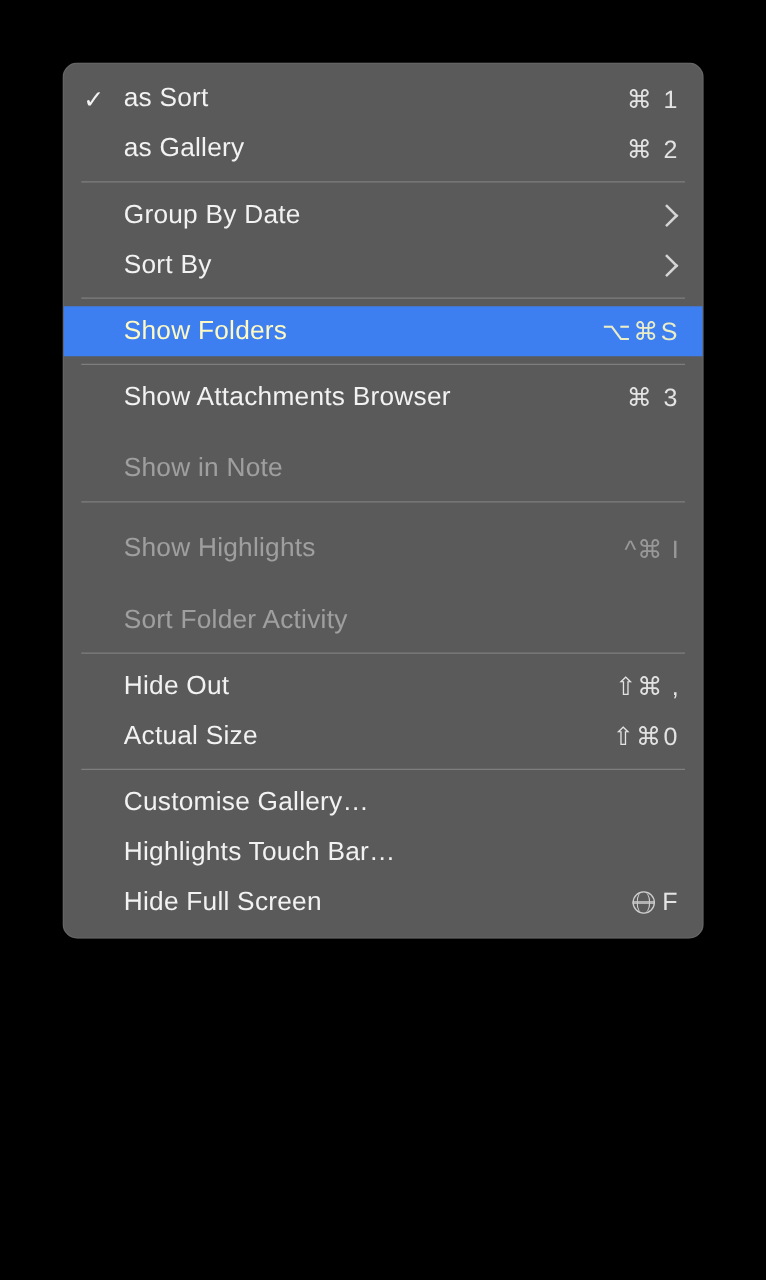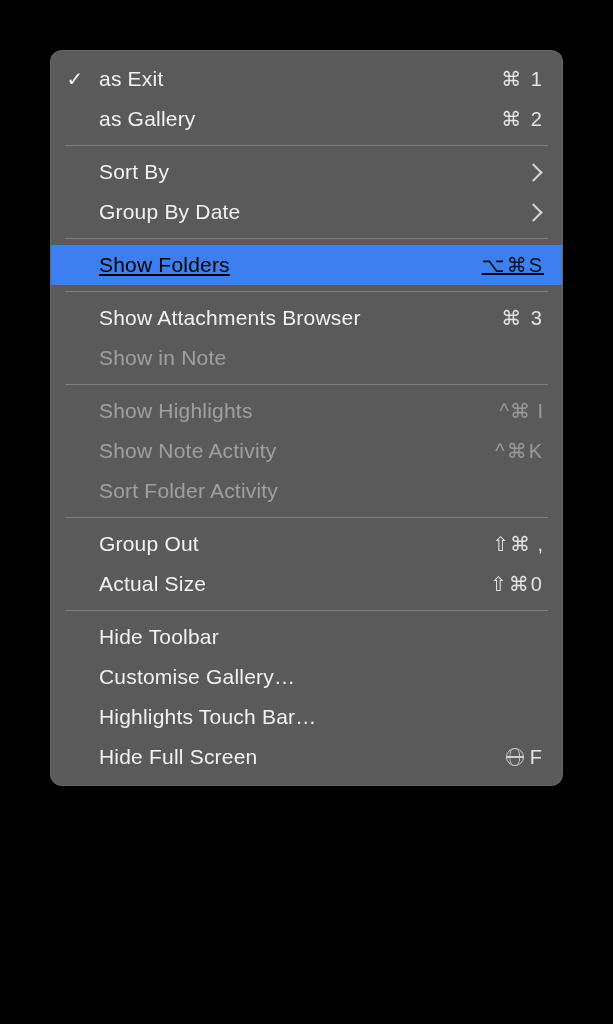--- a/index.html
+++ b/index.html
@@ -28,25 +28,25 @@
     align-items: center;
     height: 40px;
     padding: 0 18px 0 0;
     color: #f2f2f2;
     font-size: 21px;
     letter-spacing: 0.2px;
     cursor: default;
   }
   .item.highlight {
     background: #3d7ff0;
-    color: #000000;
-    text-decoration: underline;
+    color: #fef9c3;
   }
   .item.disabled {
     color: rgba(255,255,255,0.42);
+    margin-top: 17px;
   }
   .lead {
     width: 48px;
     flex: none;
     text-align: center;
     font-size: 20px;
     color: inherit;
   }
   .label {
     flex: 1 1 auto;
@@ -105,39 +105,39 @@
     transform: translateY(-50%);
     border-left: none; border-right: none;
   }
 </style>
 </head>
 <body>
 
 <div class="menu" id="menu-root">
     <div class="item">
       <span class="lead">✓</span>
-      <span class="label">as Exit</span>
+      <span class="label">as Sort</span>
       <span class="trail">⌘ 1</span>
     </div>
     <div class="item">
       <span class="lead"></span>
       <span class="label">as Gallery</span>
       <span class="trail">⌘ 2</span>
     </div>
     <div class="sep"></div>
     <div class="item">
       <span class="lead"></span>
-      <span class="label">Sort By</span>
+      <span class="label">Group By Date</span>
       <span class="trail">
         <span class="chevron"></span>
       </span>
     </div>
     <div class="item">
       <span class="lead"></span>
-      <span class="label">Group By Date</span>
+      <span class="label">Sort By</span>
       <span class="trail">
         <span class="chevron"></span>
       </span>
     </div>
     <div class="sep"></div>
     <div class="item highlight">
       <span class="lead"></span>
       <span class="label">Show Folders</span>
       <span class="trail">⌥⌘S</span>
     </div>
@@ -153,45 +153,35 @@
       <span class="trail"></span>
     </div>
     <div class="sep"></div>
     <div class="item disabled">
       <span class="lead"></span>
       <span class="label">Show Highlights</span>
       <span class="trail tight">^⌘ I</span>
     </div>
     <div class="item disabled">
       <span class="lead"></span>
-      <span class="label">Show Note Activity</span>
-      <span class="trail">^⌘K</span>
-    </div>
-    <div class="item disabled">
-      <span class="lead"></span>
       <span class="label">Sort Folder Activity</span>
       <span class="trail"></span>
     </div>
     <div class="sep"></div>
     <div class="item">
       <span class="lead"></span>
-      <span class="label">Group Out</span>
+      <span class="label">Hide Out</span>
       <span class="trail tight">⇧⌘ ,</span>
     </div>
     <div class="item">
       <span class="lead"></span>
       <span class="label">Actual Size</span>
       <span class="trail">⇧⌘0</span>
     </div>
     <div class="sep"></div>
-    <div class="item">
-      <span class="lead"></span>
-      <span class="label">Hide Toolbar</span>
-      <span class="trail"></span>
-    </div>
     <div class="item">
       <span class="lead"></span>
       <span class="label">Customise Gallery…</span>
       <span class="trail"></span>
     </div>
     <div class="item">
       <span class="lead"></span>
       <span class="label">Highlights Touch Bar…</span>
       <span class="trail"></span>
     </div>

